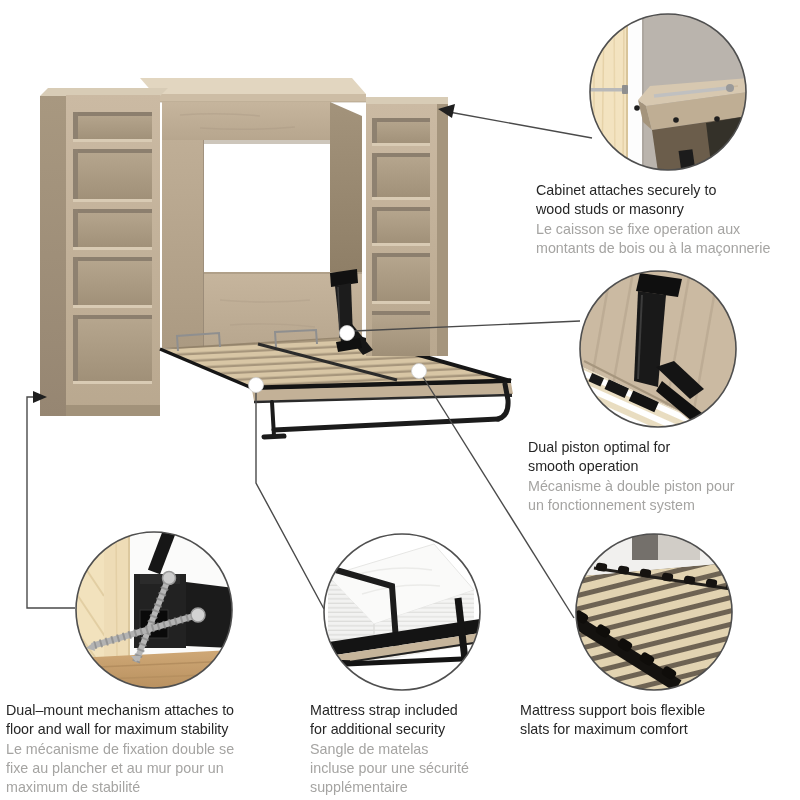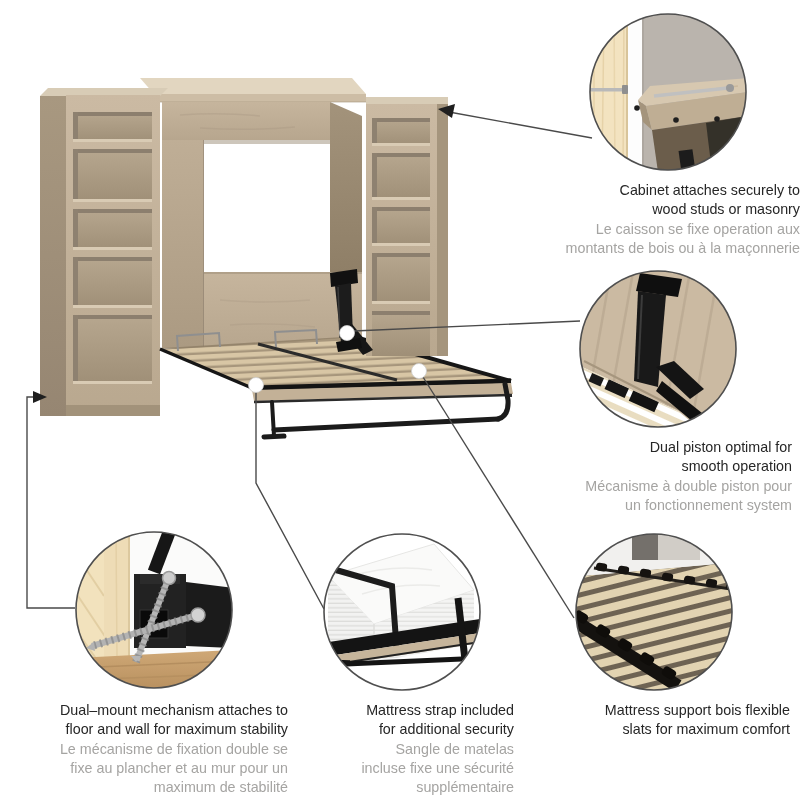--- a/index.html
+++ b/index.html
@@ -1,19 +1,19 @@
 <!DOCTYPE html>
 <html><head>
 <meta charset="utf-8">
 <style>
   html,body{margin:0;padding:0;background:#ffffff;}
   .stage{position:relative;width:800px;height:800px;background:#ffffff;overflow:hidden;
          font-family:"Liberation Sans","DejaVu Sans",sans-serif;}
   .scene{position:absolute;left:0;top:0;}
-  .caption{position:absolute;text-align:right;font-size:14.3px;line-height:1.33;}
+  .caption{position:absolute;text-align:left;font-size:14.3px;line-height:1.33;}
   .caption p{margin:0;white-space:pre-line;}
   .caption .en{color:#262626;font-weight:400;}
   .caption .fr{color:#a5a4a2;margin-top:1px;}
   .cap1{left:536px;top:181px;width:264px;}
   .cap2{left:528px;top:438px;width:264px;}
   .cap3{left:6px;top:701px;width:282px;}
   .cap4{left:310px;top:701px;width:204px;}
   .cap5{left:520px;top:701px;width:270px;}
 </style>
 </head>
@@ -390,21 +390,21 @@
   <p class="en">Dual–mount mechanism attaches to
 floor and wall for maximum stability</p>
   <p class="fr">Le mécanisme de fixation double se
 fixe au plancher et au mur pour un
 maximum de stabilité</p>
 </div>
 <div class="caption cap4">
   <p class="en">Mattress strap included
 for additional security</p>
   <p class="fr">Sangle de matelas
-incluse fixe une sécurité
+incluse pour une sécurité
 supplémentaire</p>
 </div>
 <div class="caption cap5">
   <p class="en">Mattress support bois flexible
 slats for maximum comfort</p>
 </div>
 
 </div>
 
 </body></html>

